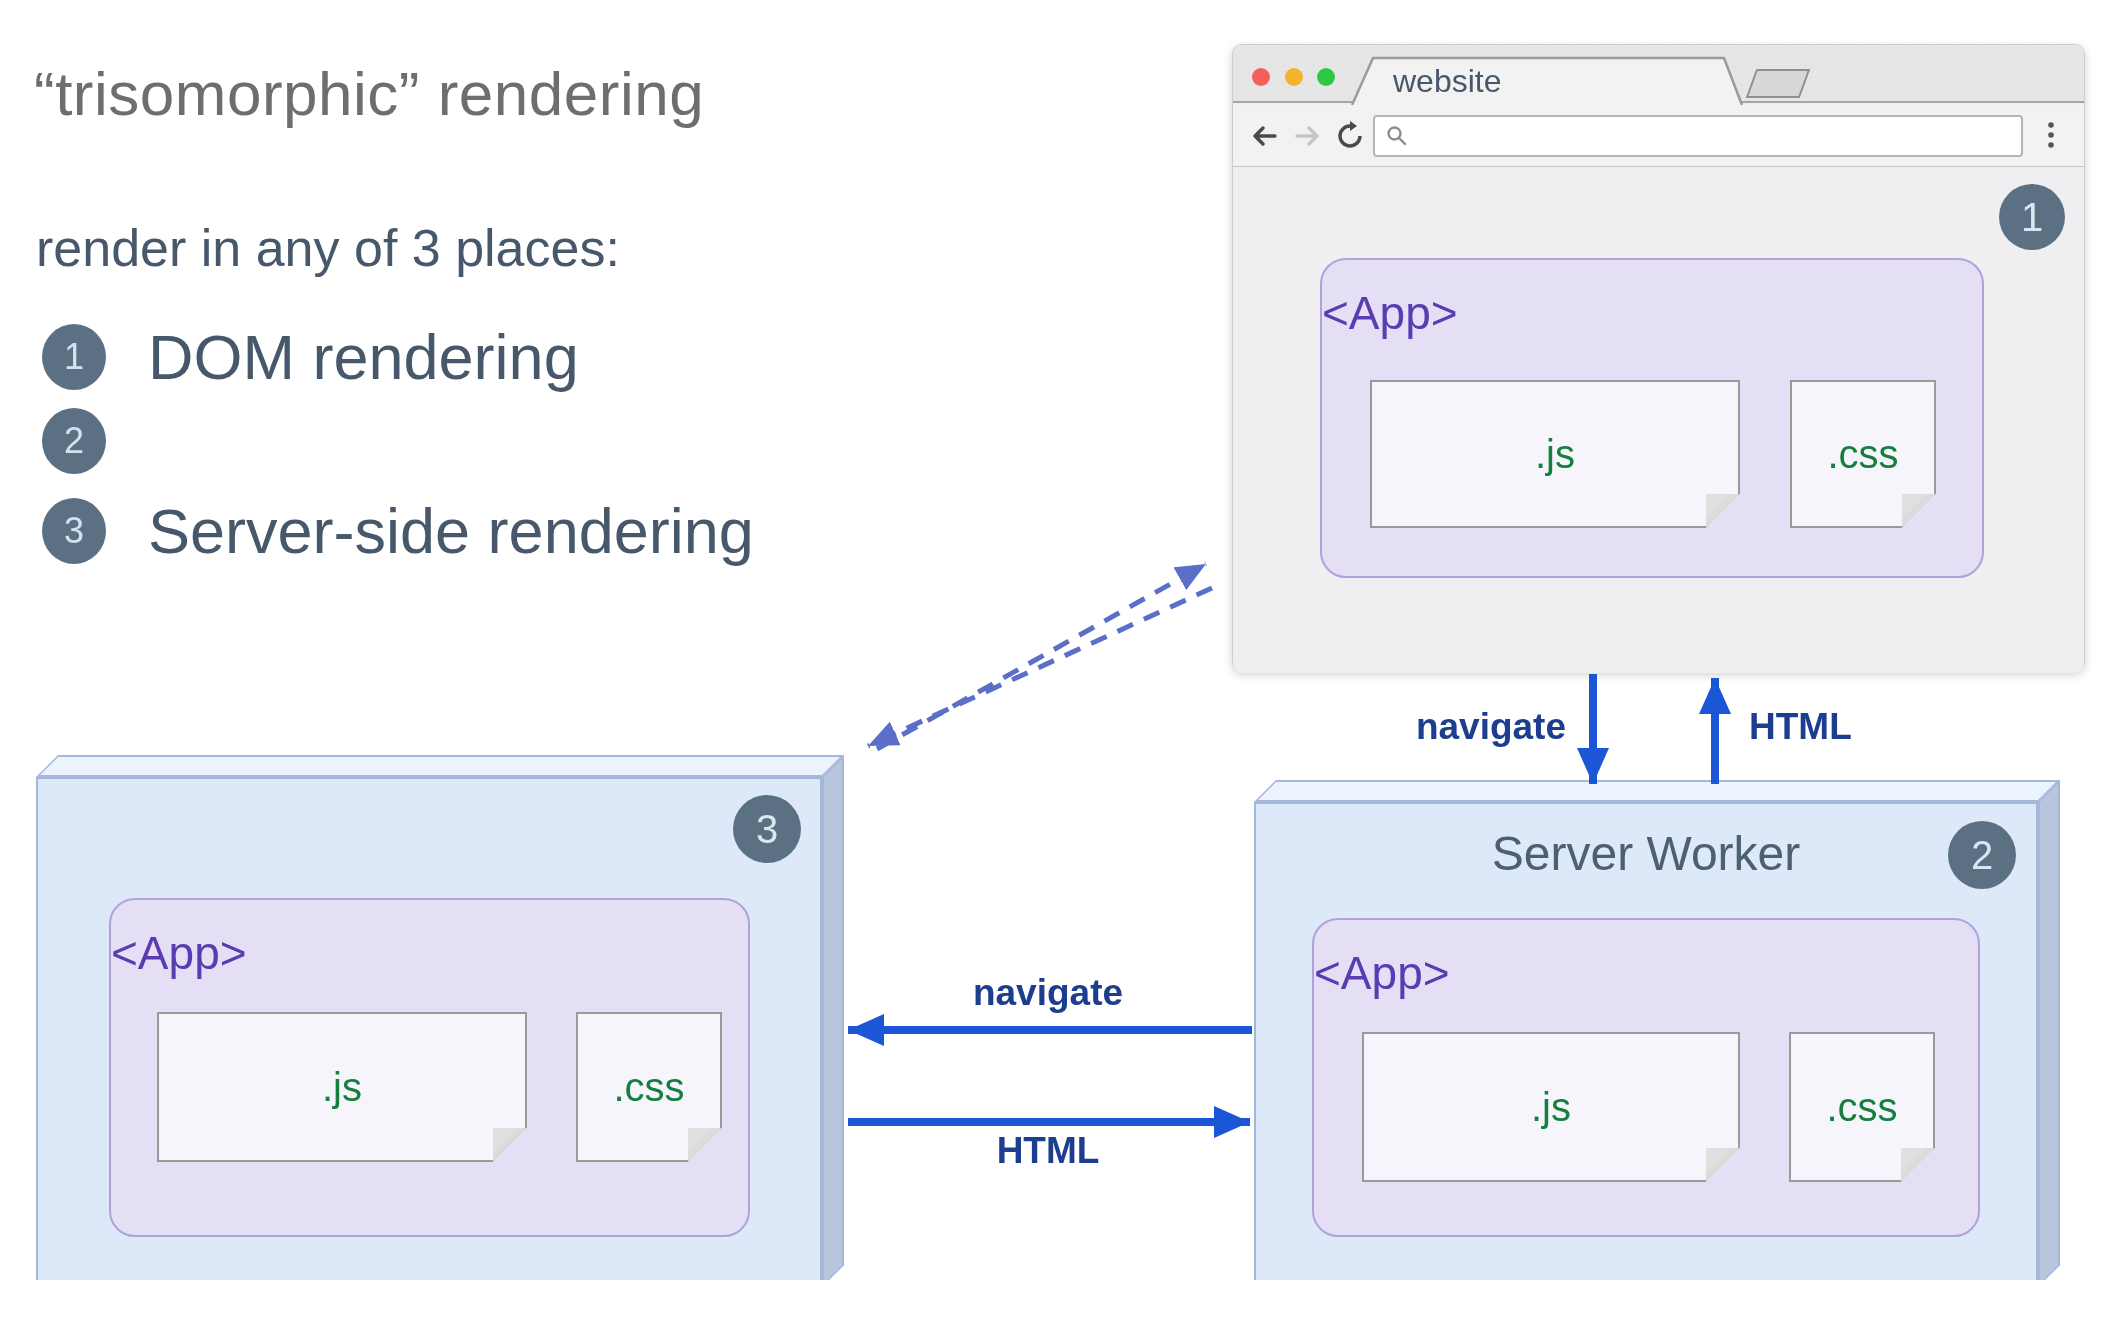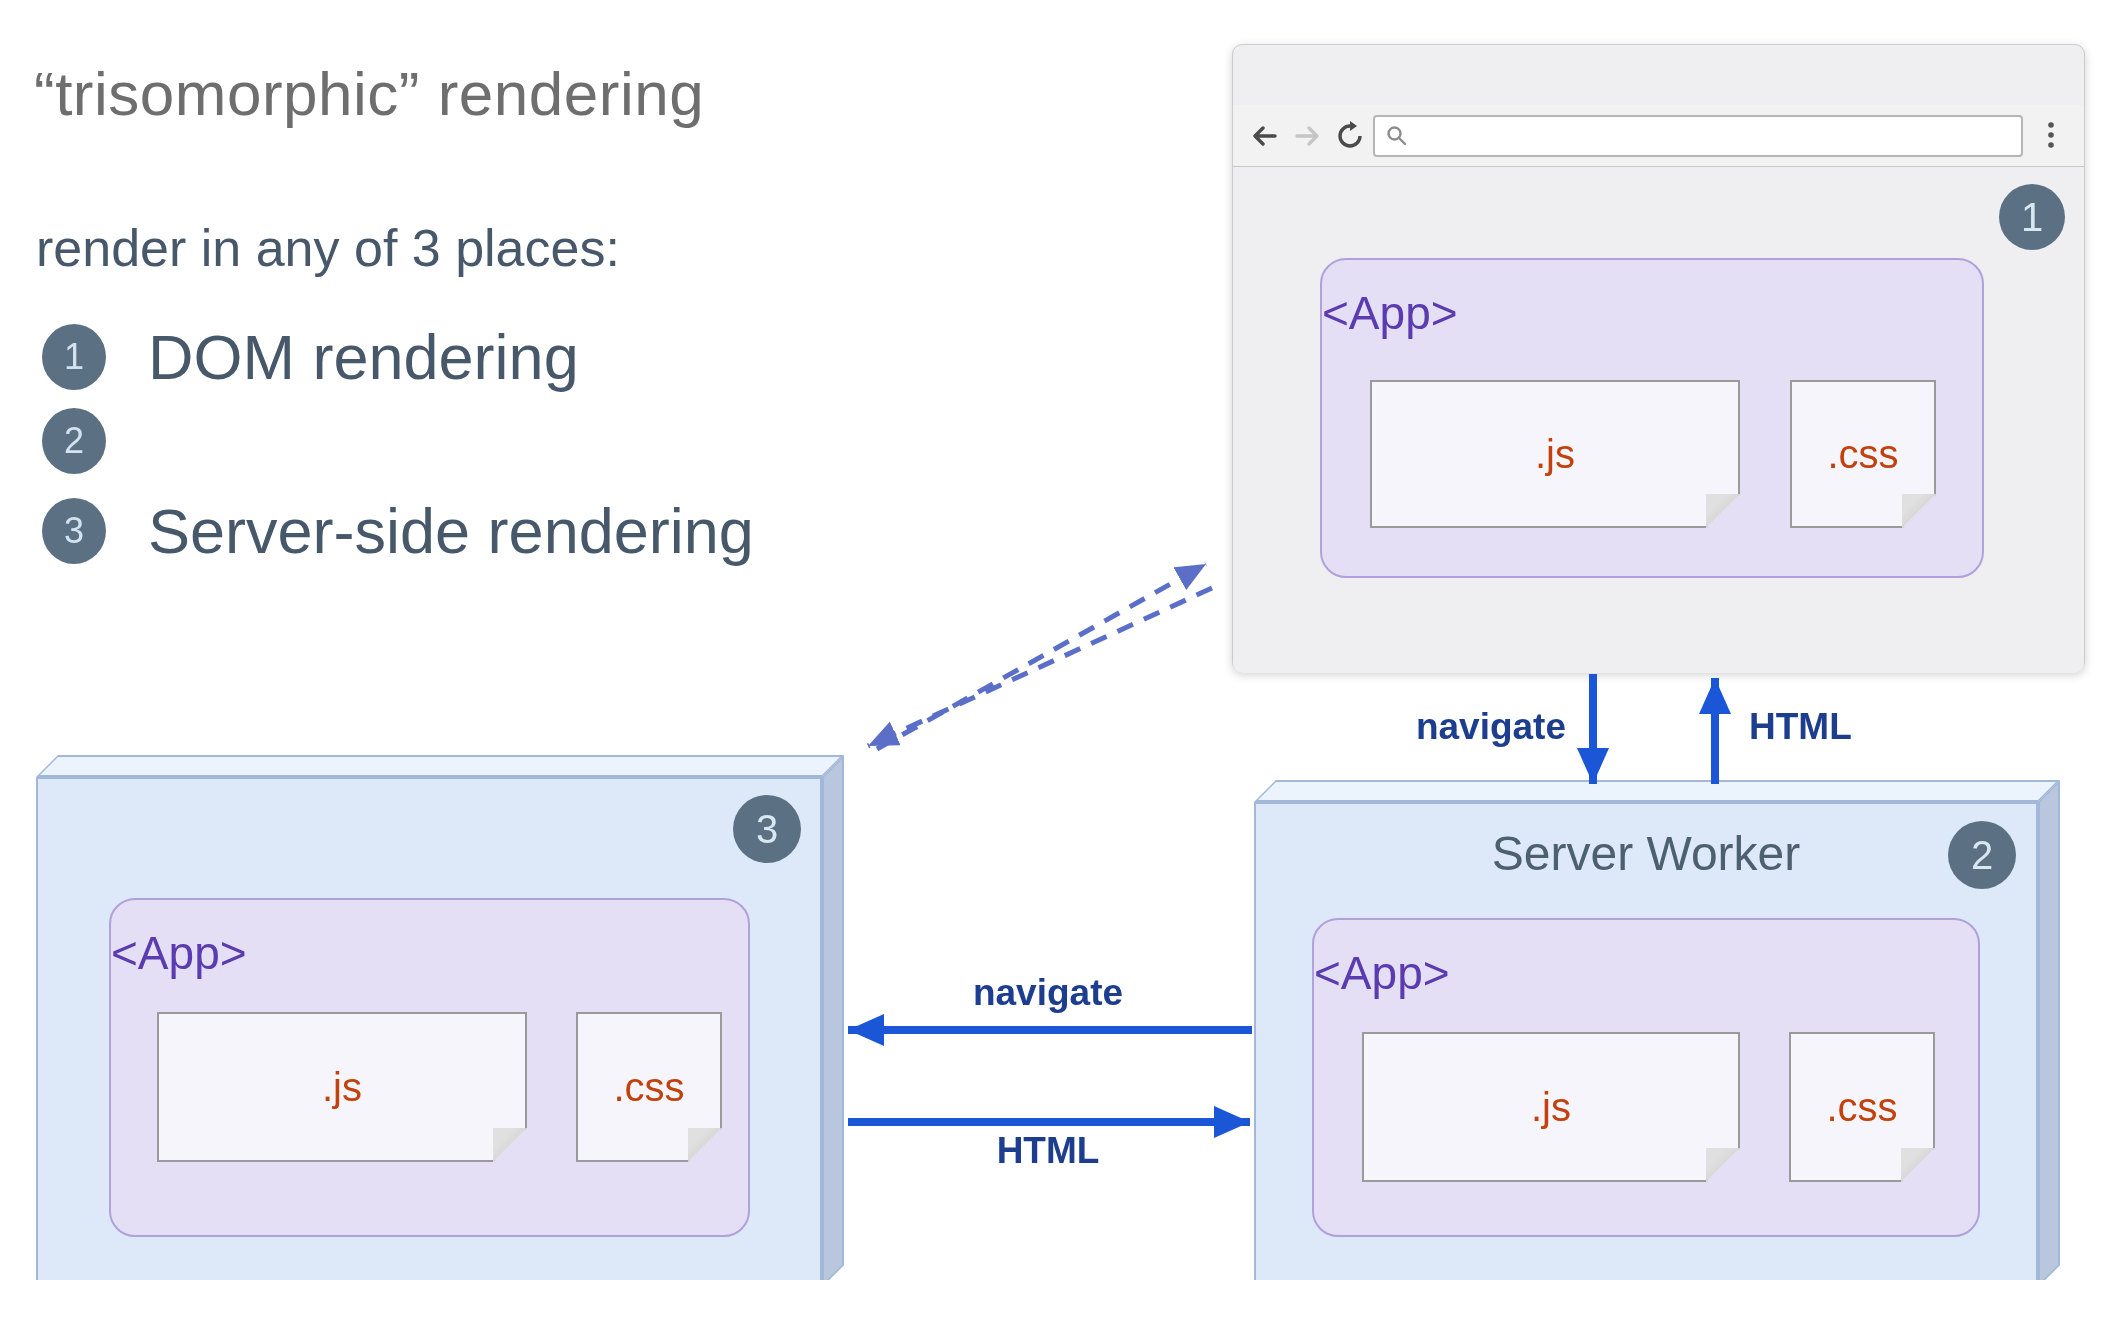--- a/index.html
+++ b/index.html
@@ -60,21 +60,21 @@
   .app-sw      { left:1312px; top:918px; width:668px; height:319px; }
 
   
   .file { position:absolute; }
   .file .sheet { position:absolute; inset:0; background:#f7f5fc; border:2px solid #9a9a9a;
     clip-path:polygon(0 0, 100% 0, 100% calc(100% - 34px), calc(100% - 34px) 100%, 0 100%); }
   .file .fold { position:absolute; right:0; bottom:0; width:34px; height:34px;
     background:linear-gradient(315deg,#c4c4c4 0%,#e0e0e0 70%);
     clip-path:polygon(0 0, 100% 0, 0 100%); }
   .file .file-label { position:absolute; inset:0; display:flex; align-items:center;
-    justify-content:center; font-size:40px; color:#c2410c;border-radius:32px; }
+    justify-content:center; font-size:40px; color:#15803d;border-radius:32px; }
 
   
   .box3d { position:absolute; }
   .face-front { position:absolute; inset:0; background:#dde9f9; border:2px solid #a3b7d8; }
   .face-top { position:absolute; left:0; top:-22px; width:100%; height:22px; background:#ebf3fd;
     border:2px solid #a3b7d8; transform:skewX(-45deg); transform-origin:bottom left; }
   .face-side { position:absolute; top:0; right:-22px; width:22px; height:100%; background:#b8c7de;
     border:2px solid #a3b7d8; transform:skewY(-45deg); transform-origin:top left; }
   .box-server { left:36px; top:777px; width:786px; height:510px; }
   .box-sw { left:1254px; top:802px; width:784px; height:485px; }
@@ -104,20 +104,30 @@
   </div>
   <div class="legend-item" style="top:408px;">
     <div class="num-circle">2</div>
   </div>
   <div class="legend-item" style="top:495px;">
     <div class="num-circle">3</div>
     <div class="legend-label">Server-side rendering</div>
   </div>
 
   <div class="browser">
+    <div class="titlebar">
+      <div class="light red"></div>
+      <div class="light yellow"></div>
+      <div class="light green"></div>
+      <svg class="tab-svg" width="396" height="50">
+        <path d="M1,50 L22,3 L373,3 L391,50" fill="#f3f2f3" stroke="#9a9a9a" stroke-width="2.5"></path>
+      </svg>
+      <div class="tab-title">website</div>
+      <div class="newtab-btn"></div>
+    </div>
     <div class="toolbar">
       <svg class="nav-icon" style="left:16px;" viewBox="0 0 30 30">
         <path d="M26 15 H6 M14 7 L6 15 L14 23" fill="none" stroke="#4a4a4a" stroke-width="3.4" stroke-linecap="round" stroke-linejoin="round"></path>
       </svg>
       <svg class="nav-icon" style="left:60px;" viewBox="0 0 30 30">
         <path d="M4 15 H24 M16 7 L24 15 L16 23" fill="none" stroke="#c6c6c6" stroke-width="3.4" stroke-linecap="round" stroke-linejoin="round"></path>
       </svg>
       <svg class="nav-icon" style="left:102px;" viewBox="0 0 30 30">
         <path d="M15 5 a10 10 0 1 0 10 10" fill="none" stroke="#4a4a4a" stroke-width="3.4"></path>
         <polygon points="15,0 15,10 22,5" fill="#4a4a4a"></polygon>

